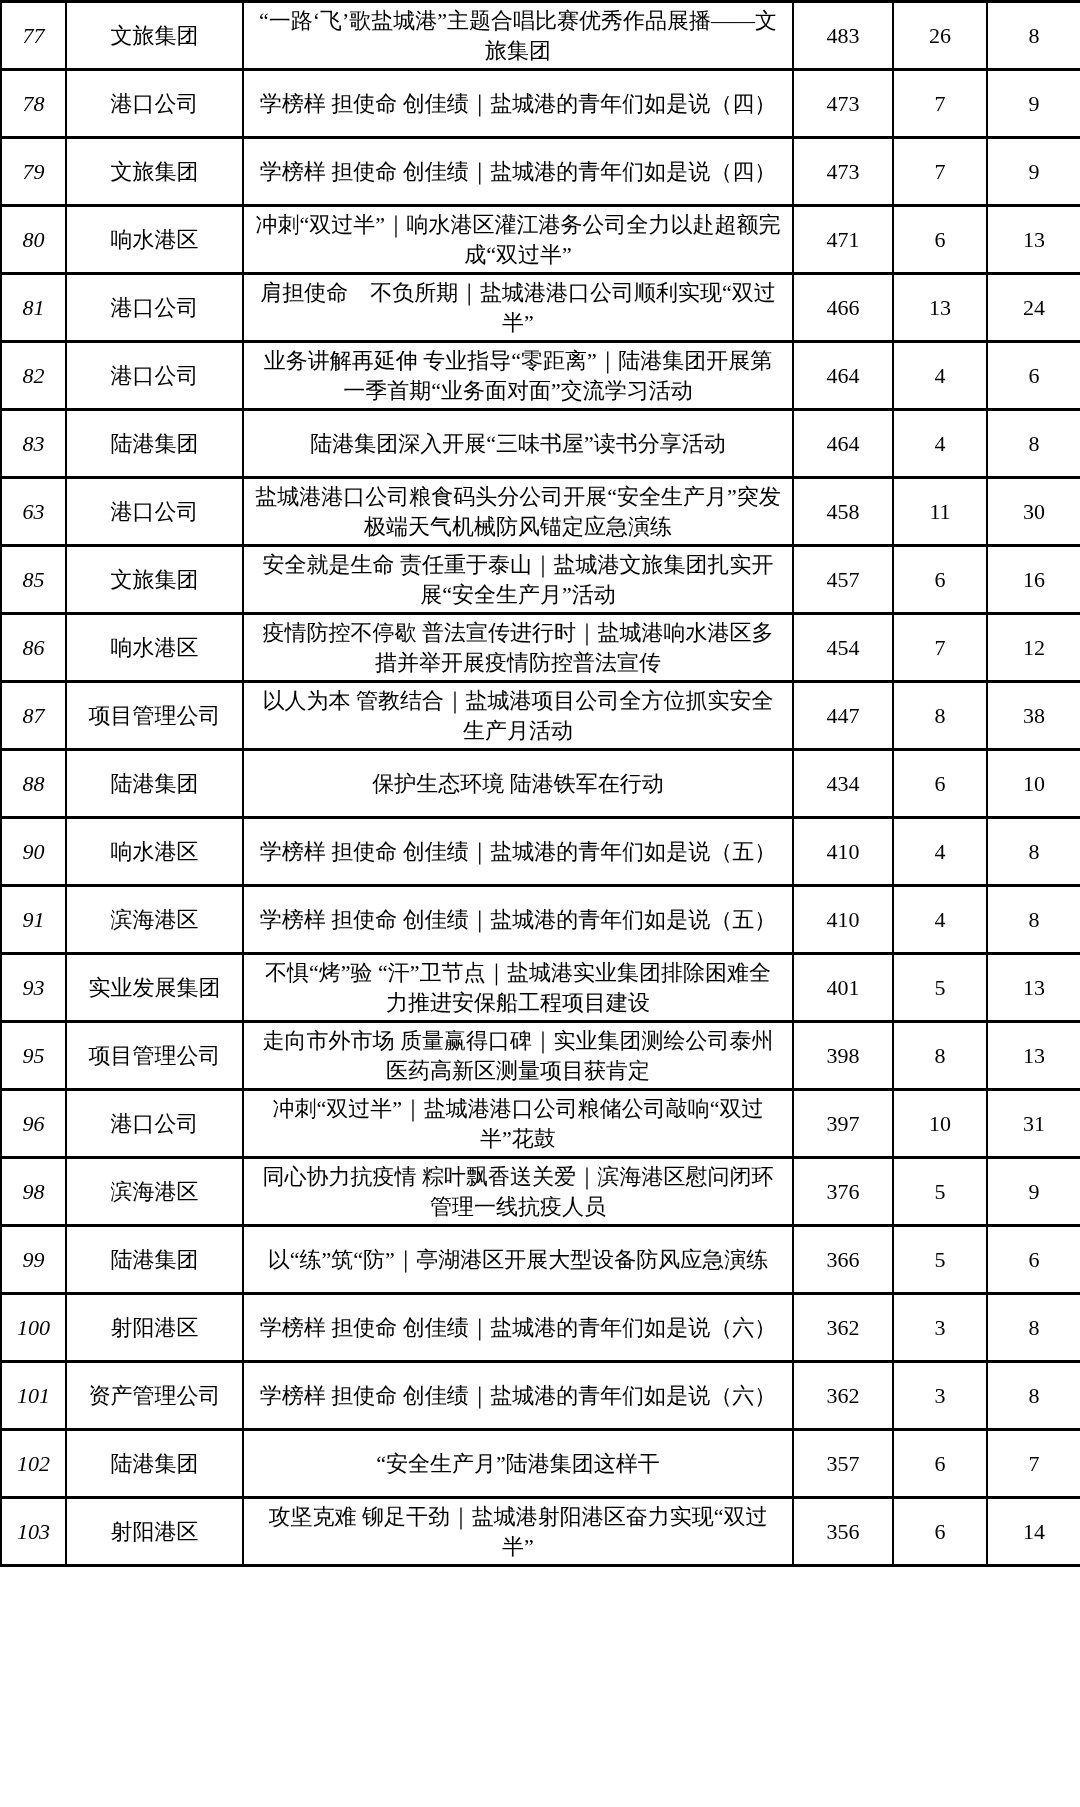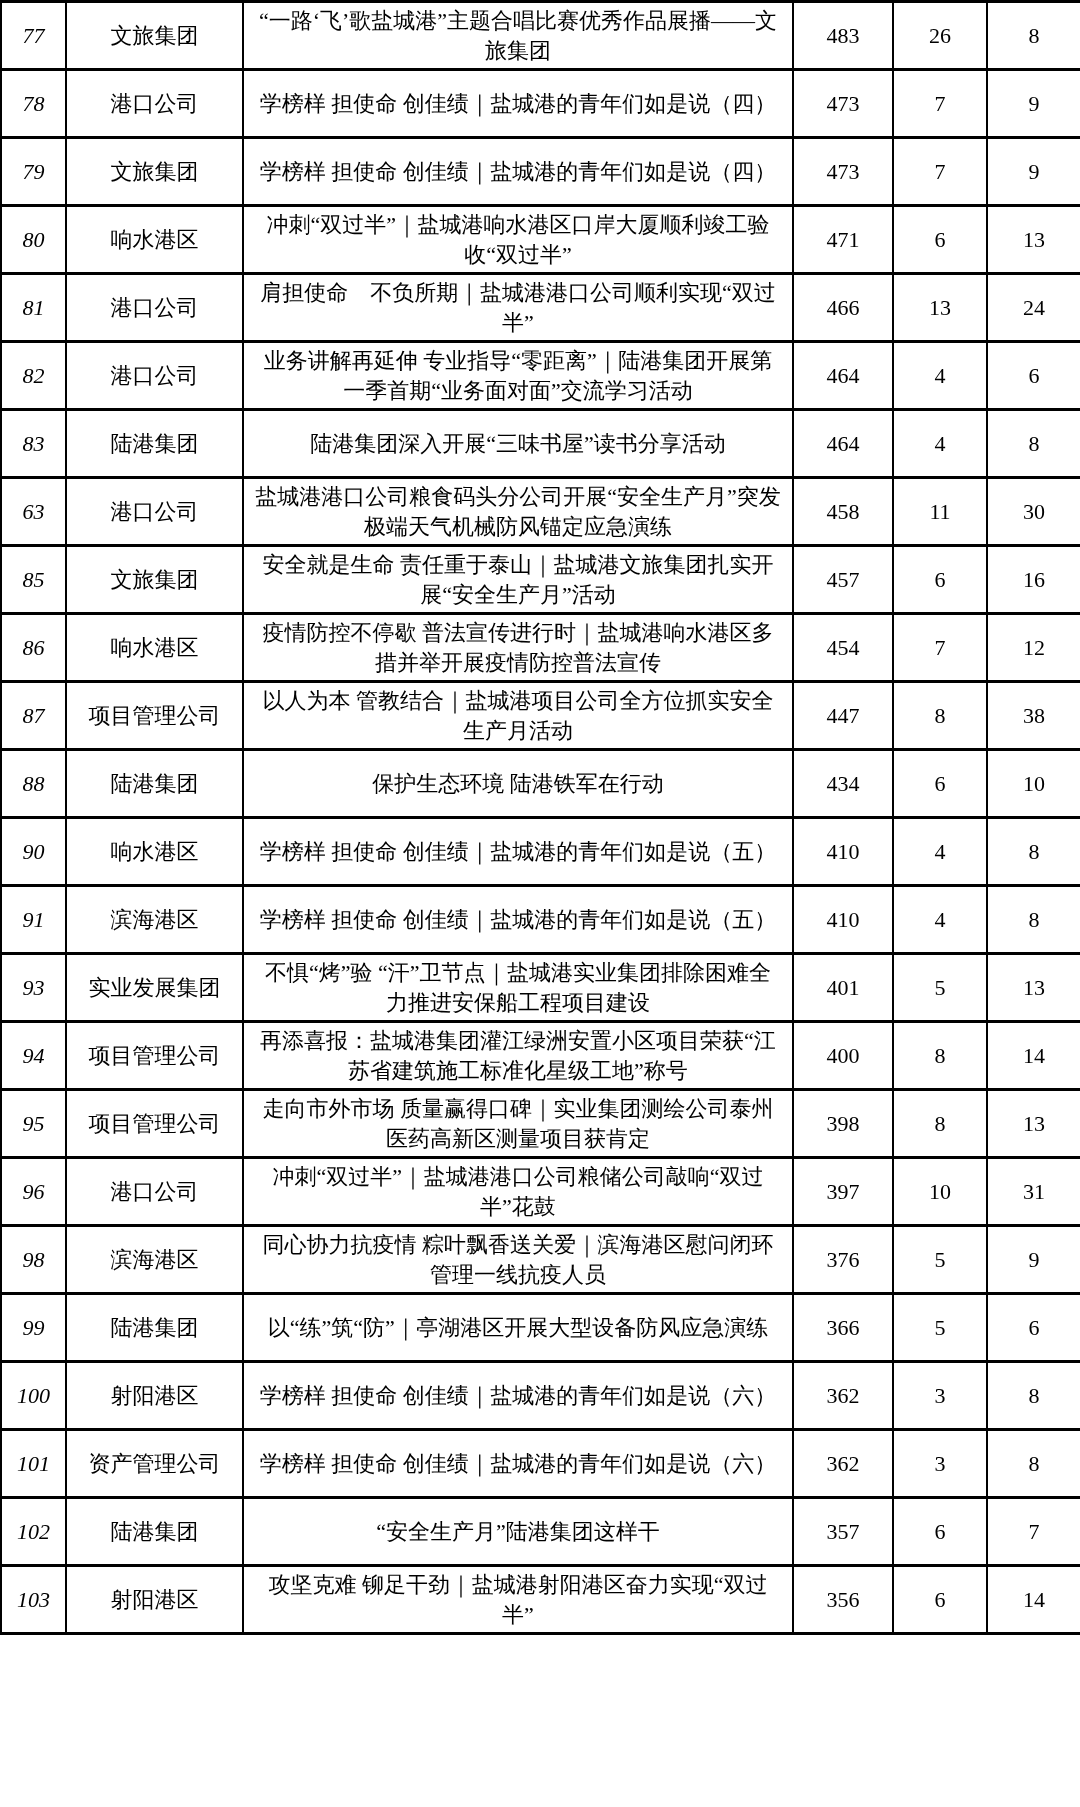--- a/index.html
+++ b/index.html
@@ -69,21 +69,21 @@
     <td class="c-rank">79</td>
     <td class="c-org">文旅集团</td>
     <td class="c-title">学榜样 担使命 创佳绩｜盐城港的青年们如是说（四）</td>
     <td class="c-num">473</td>
     <td class="c-num">7</td>
     <td class="c-num">9</td>
   </tr>
       <tr>
     <td class="c-rank">80</td>
     <td class="c-org">响水港区</td>
-    <td class="c-title">冲刺“双过半”｜盐城港响水港区口岸大厦顺利竣工验收“双过半”</td>
+    <td class="c-title">冲刺“双过半”｜响水港区灌江港务公司全力以赴超额完成“双过半”</td>
     <td class="c-num">471</td>
     <td class="c-num">6</td>
     <td class="c-num">13</td>
   </tr>
       <tr>
     <td class="c-rank">81</td>
     <td class="c-org">港口公司</td>
     <td class="c-title">肩担使命　不负所期｜盐城港港口公司顺利实现“双过半”</td>
     <td class="c-num">466</td>
     <td class="c-num">13</td>
@@ -161,28 +161,20 @@
     <td class="c-num">4</td>
     <td class="c-num">8</td>
   </tr>
       <tr>
     <td class="c-rank">93</td>
     <td class="c-org">实业发展集团</td>
     <td class="c-title">不惧“烤”验 “汗”卫节点｜盐城港实业集团排除困难全力推进安保船工程项目建设</td>
     <td class="c-num">401</td>
     <td class="c-num">5</td>
     <td class="c-num">13</td>
-  </tr>
-      <tr>
-    <td class="c-rank">94</td>
-    <td class="c-org">项目管理公司</td>
-    <td class="c-title">再添喜报：盐城港集团灌江绿洲安置小区项目荣获“江苏省建筑施工标准化星级工地”称号</td>
-    <td class="c-num">400</td>
-    <td class="c-num">8</td>
-    <td class="c-num">14</td>
   </tr>
       <tr>
     <td class="c-rank">95</td>
     <td class="c-org">项目管理公司</td>
     <td class="c-title">走向市外市场 质量赢得口碑｜实业集团测绘公司泰州医药高新区测量项目获肯定</td>
     <td class="c-num">398</td>
     <td class="c-num">8</td>
     <td class="c-num">13</td>
   </tr>
       <tr>

